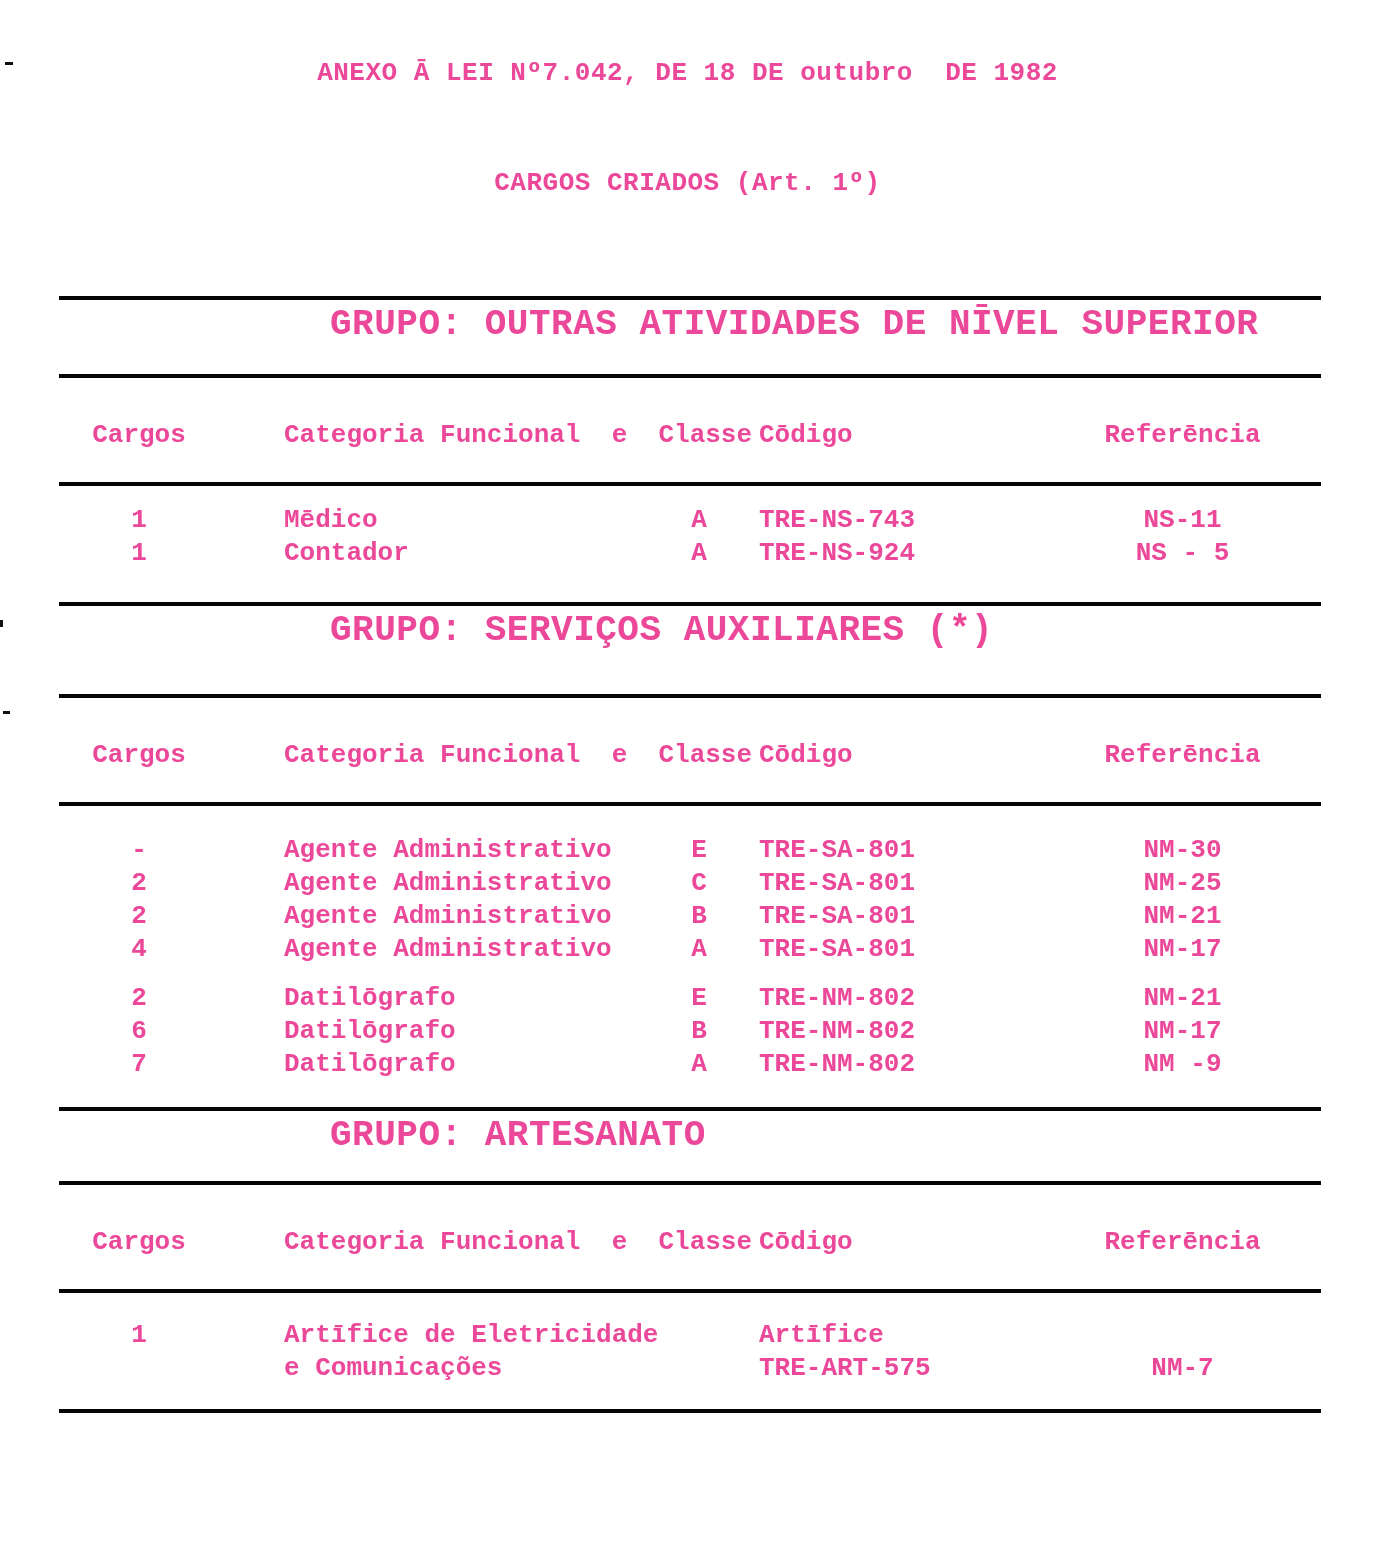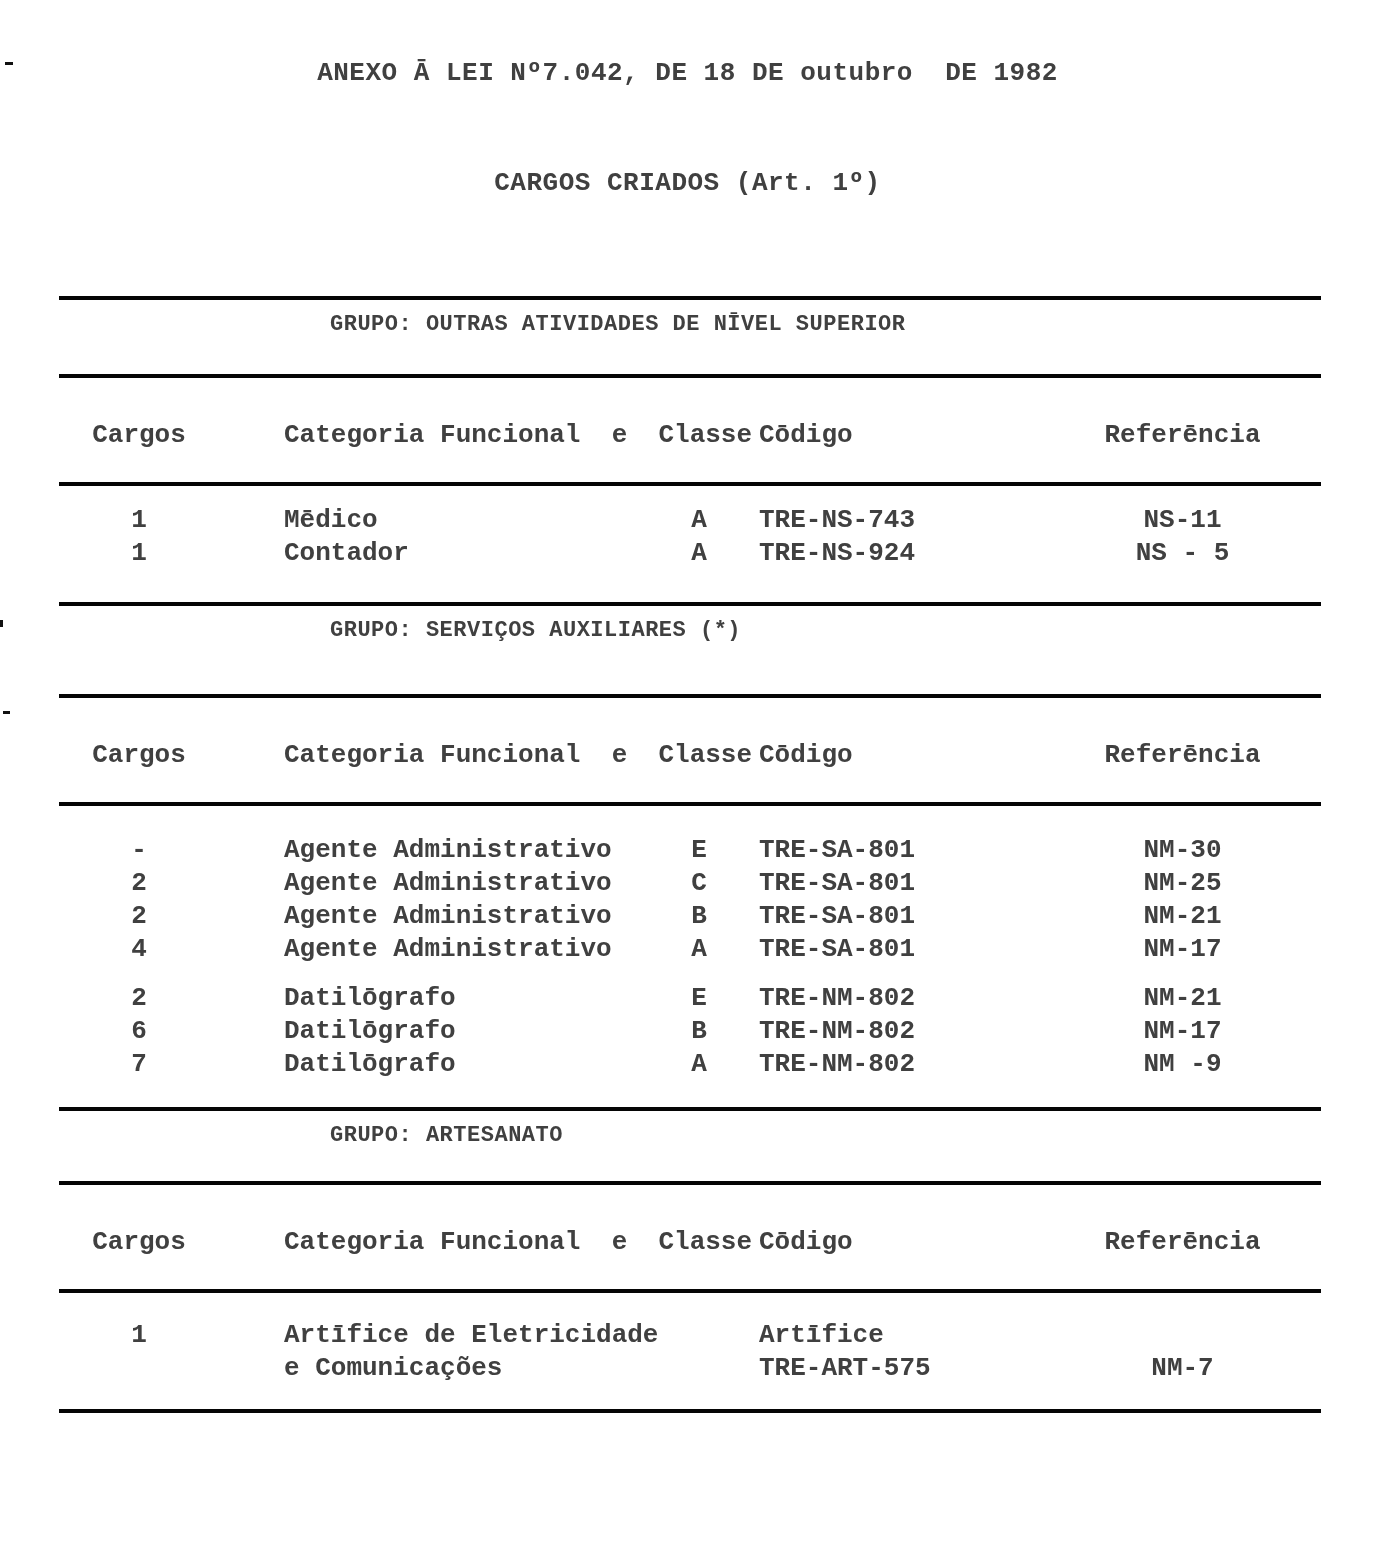--- a/index.html
+++ b/index.html
@@ -2,21 +2,21 @@
 <html><head>
 <meta charset="utf-8">
 <style>
   html, body { margin: 0; padding: 0; background: #e8e8e8; }
   .page {
     position: relative;
     width: 1375px;
     height: 1562px;
     margin: 0 auto;
     background: #ffffff;
-    color: #404040;
+    color: #ec4899;
     font-family: "Liberation Mono", "DejaVu Sans Mono", monospace;
     font-weight: bold;
     overflow: hidden;
   }
   .bindtext { white-space: pre; }
 
   .title {
     text-align: center;
     font-size: 26px;
     line-height: 34px;
@@ -37,21 +37,21 @@
   .rule-postgroup  { margin-top: 32px; }
   .rule-postgroup2 { margin-top: 46px; }
   .rule-postgroup3 { margin-top: 28px; }
   .rule-postheader { margin-top: 30px; }
   .rule-postrows1  { margin-top: 32px; }
   .rule-postrows2  { margin-top: 26px; }
   .rule-postrows3  { margin-top: 24px; }
 
   .group-label {
     margin-left: 330px;
-    font-size: 22px;
+    font-size: 36px;
     line-height: 34px;
     letter-spacing: 0.5px;
   }
 
   .trow {
     display: grid;
     grid-template-columns: 160px 420px 120px 285px 277px;
     margin-left: 59px;
     font-size: 26px;
     line-height: 33px;

